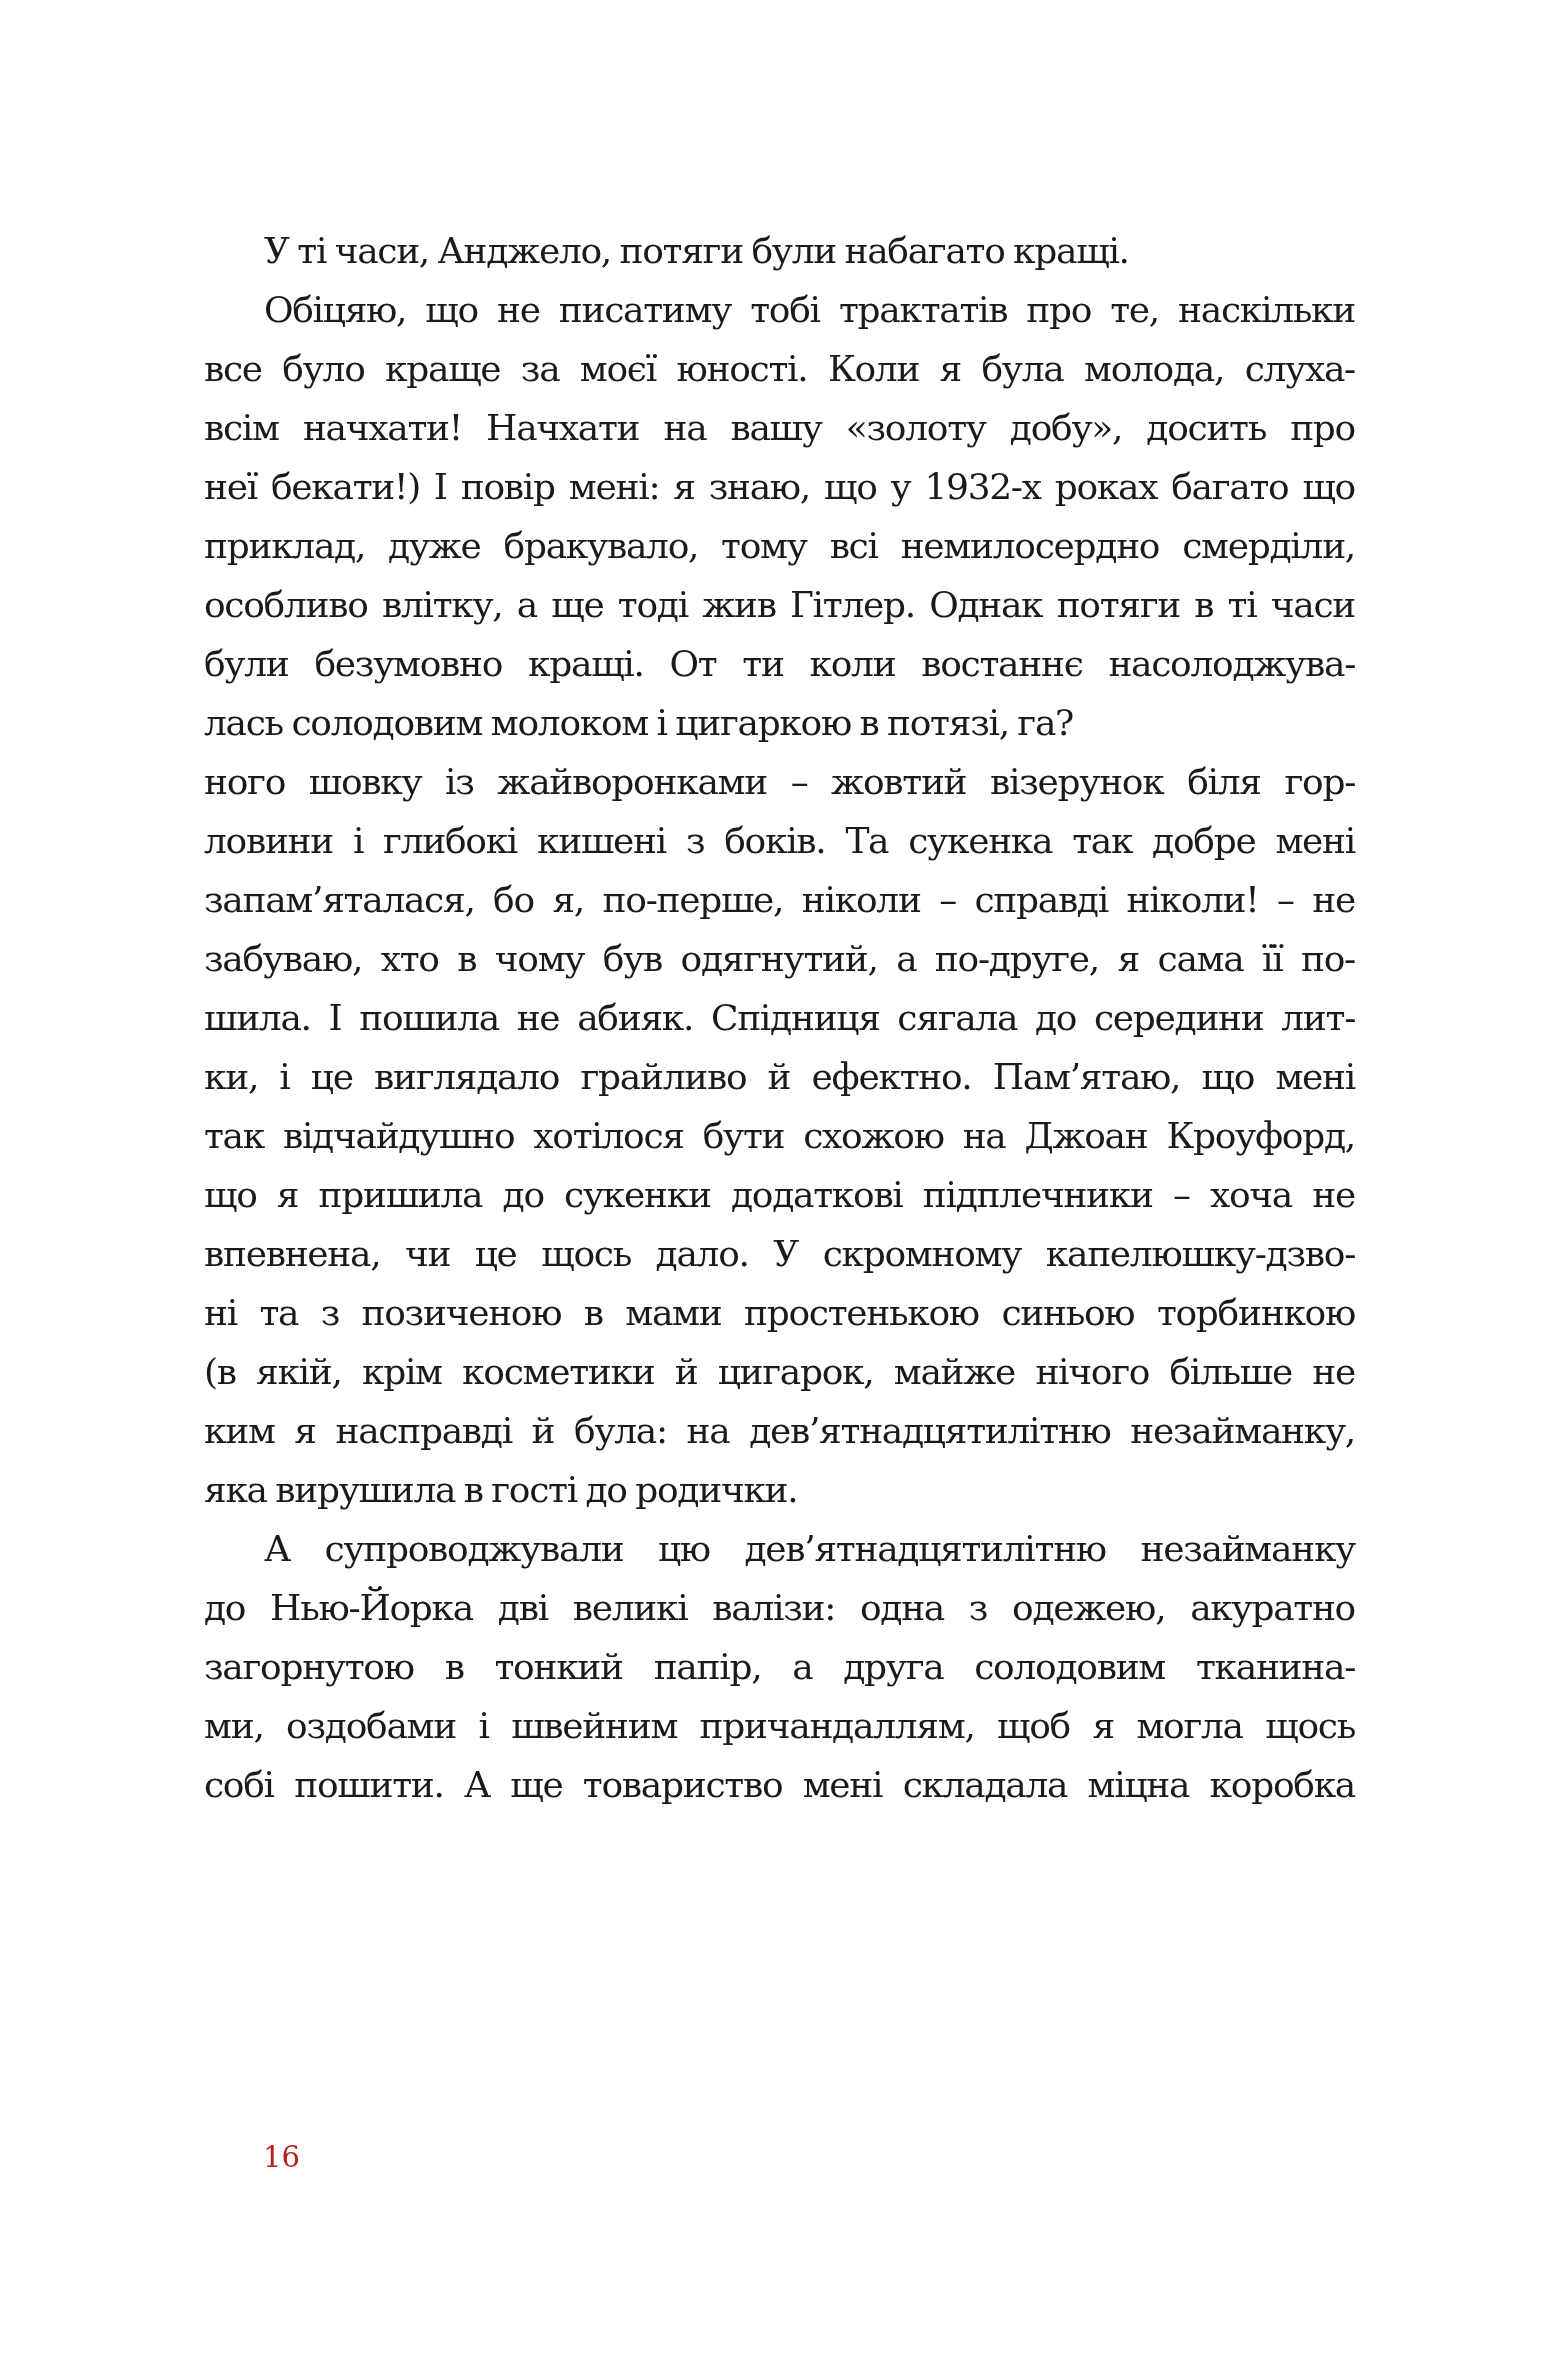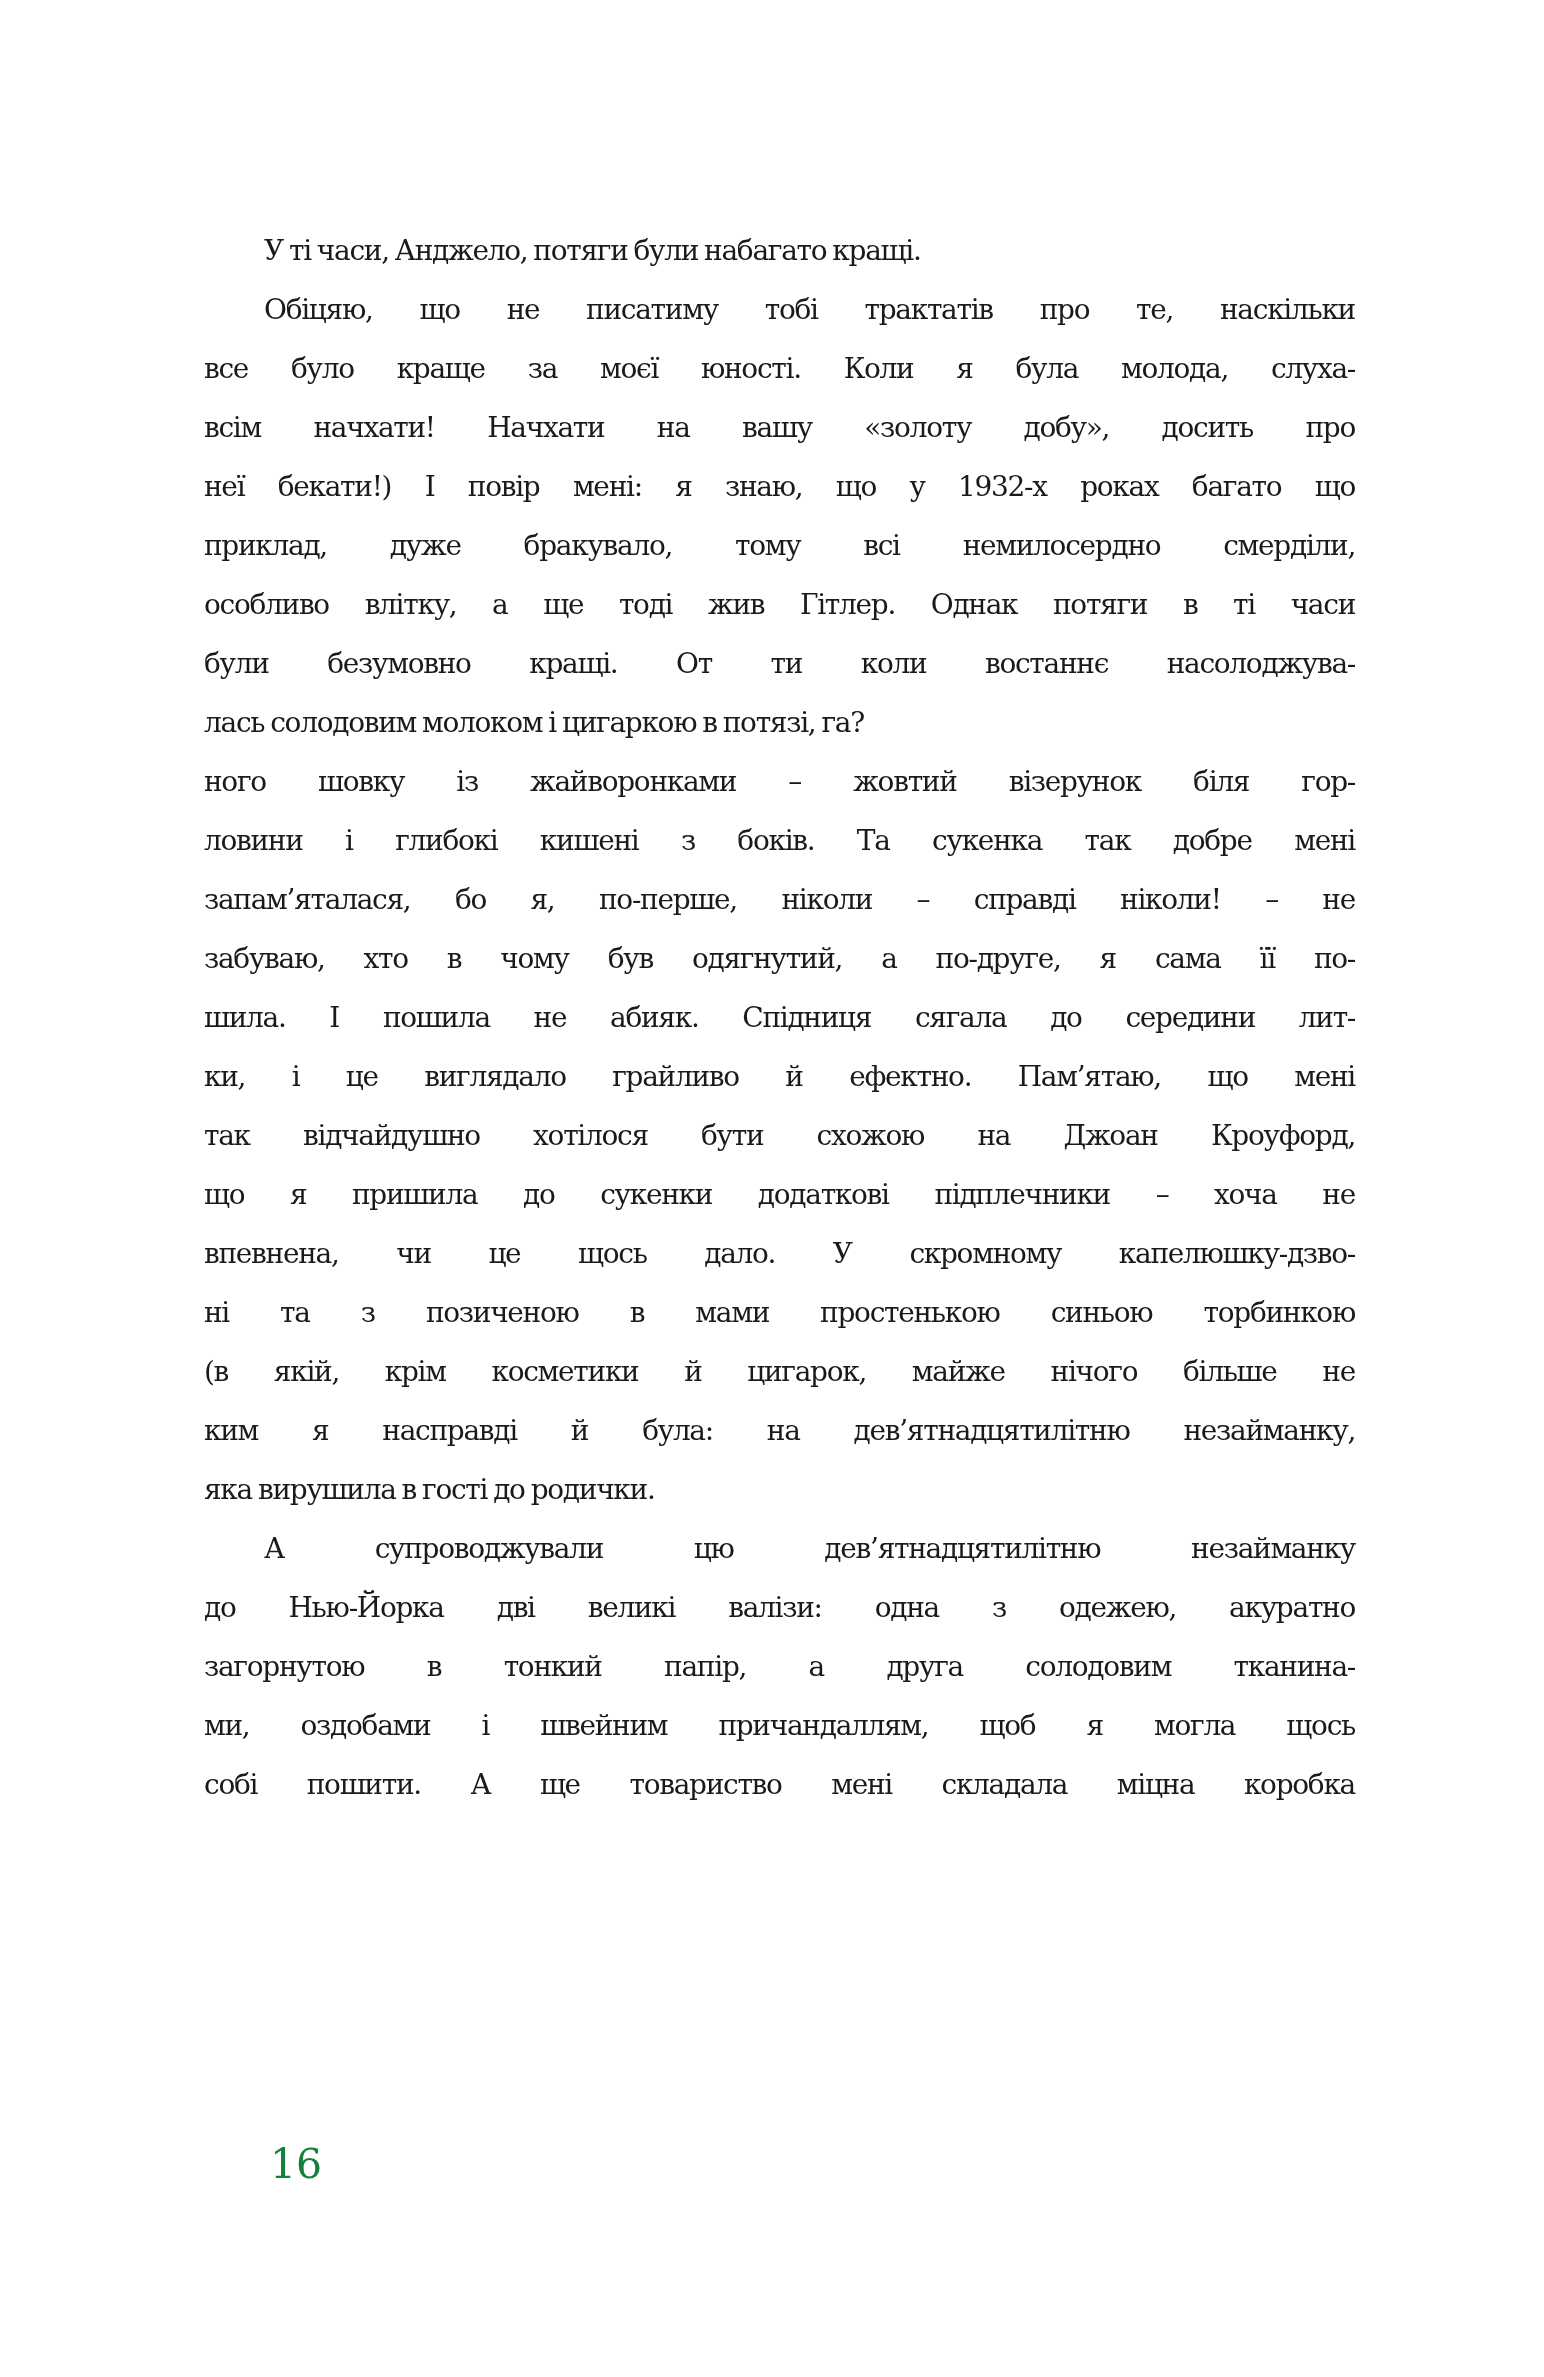--- a/index.html
+++ b/index.html
@@ -7,43 +7,43 @@
   .page {
     position: absolute; left: 0; top: 0; width: 1545px; height: 2377px;
     background: #ffffff;
   }
   .text-block {
     position: absolute;
     left: 204px;
     top: 221px;
     width: 1151px;
     font-family: "DejaVu Serif", "Liberation Serif", serif;
-    font-size: 28px;
+    font-size: 36px;
     line-height: 59px;
     color: #1a1a1a;
   }
   .line {
     display: block;
     height: 59px;
     white-space: nowrap;
     text-align: justify;
     text-align-last: justify;
     letter-spacing: -1.3px;
     word-spacing: -1.6px;
     transform-origin: left center;
   }
   .line.indent { padding-left: 60px; }
   .line.last { text-align-last: left; }
   .page-number {
     position: absolute;
-    left: 270px;
+    left: 263px;
     top: 2140px;
     font-family: "DejaVu Serif", "Liberation Serif", serif;
-    font-size: 41px;
-    color: #15803d;
+    font-size: 29px;
+    color: #b91c1c;
   }
 </style>
 </head>
 <body>
 
 <div class="page">
   <div class="text-block">
 
     <span class="line indent last">У ті часи, Анджело, потяги були набагато кращі.</span>
 

